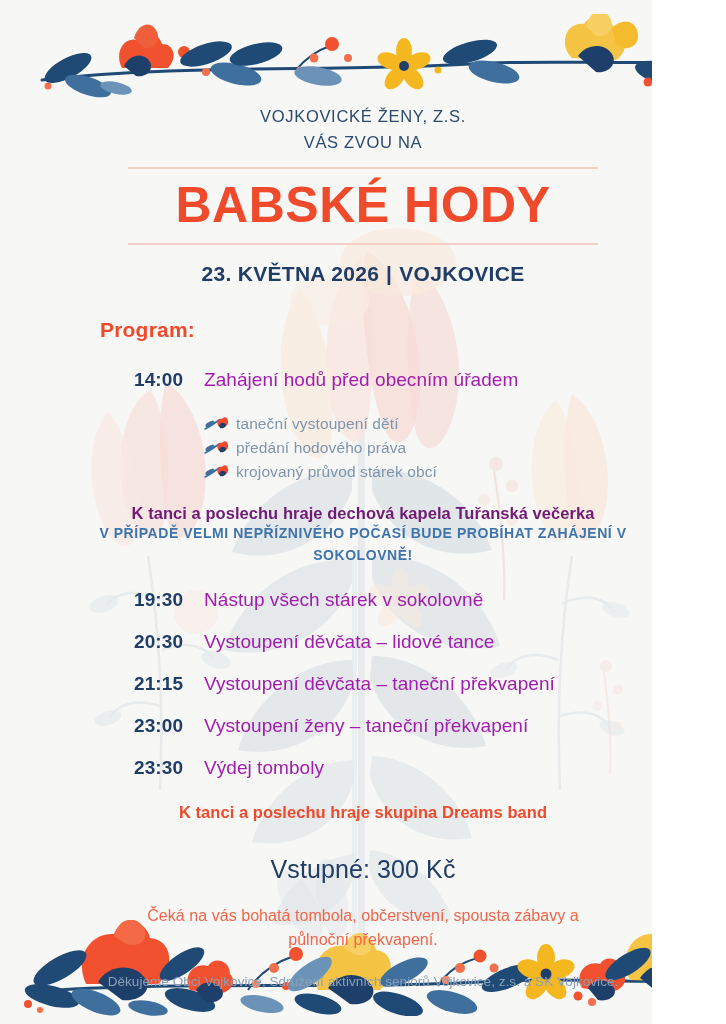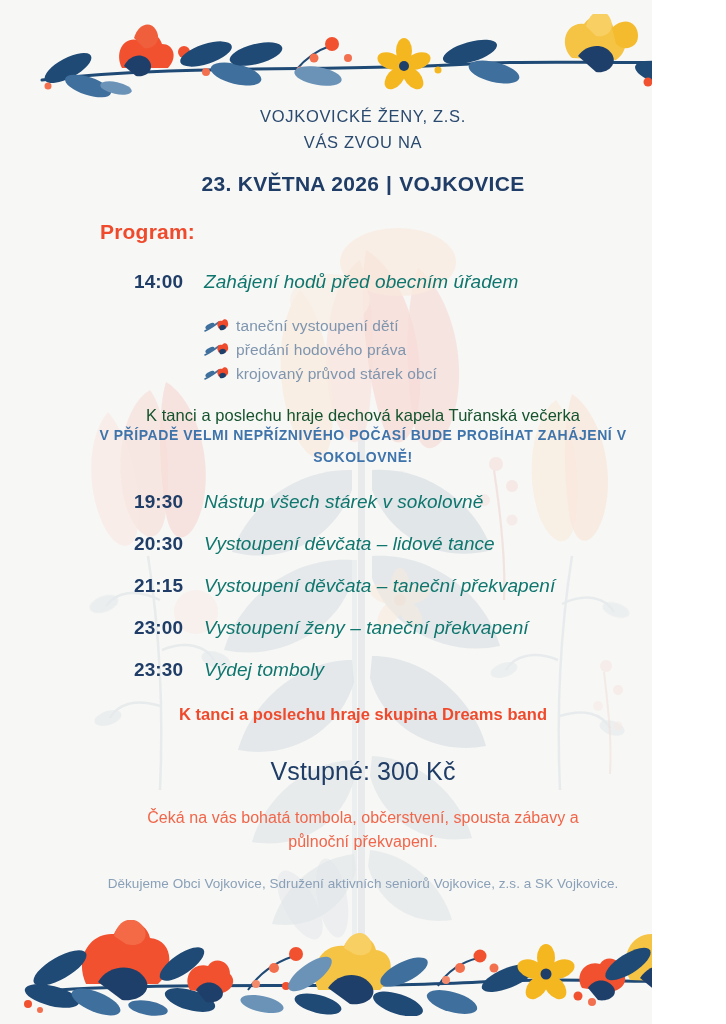--- a/index.html
+++ b/index.html
@@ -78,21 +78,21 @@
   #date-line {
     margin-top: 17px;
     font-size: 21px;
     font-weight: 700;
     letter-spacing: 0.3px;
     color: #1f3d66;
   }
   #date-line .sep { padding: 0 7px; font-weight: 700; }
 
   #program-heading {
-    margin-top: 24px;
+    margin-top: 32px;
     text-align: left;
     padding-left: 100px;
     font-size: 21px;
     font-weight: 700;
     color: #ef4a2c;
     letter-spacing: 0.2px;
   }
 
   
   .sched-row {
@@ -106,23 +106,22 @@
     font-weight: 700;
     color: #1f3d66;
     width: 70px;
     flex: 0 0 70px;
     text-align: left;
     letter-spacing: 0.1px;
   }
   .sched-desc {
     font-size: 19px;
     font-weight: 400;
-    color: #0f766e;
+    color: #a21caf;
     letter-spacing: 0.05px;
-    font-style: italic;
   }
 
   #row-1400 { margin-top: 27px; }
 
   
   #sub-bullets {
     margin-top: 22px;
     padding-left: 204px;
     text-align: left;
   }
@@ -145,22 +144,22 @@
     color: #7f95ae;
     font-weight: 400;
     letter-spacing: 0.1px;
     line-height: 1.42;
   }
 
   
   .band-red {
     margin-top: 21px;
     font-size: 16.5px;
-    font-weight: 400;
-    color: #14532d;
+    font-weight: 700;
+    color: #701a75;
     letter-spacing: 0.05px;
   }
 
   
   #weather-note {
     font-size: 14px;
     font-weight: 700;
     color: #3e74ab;
     letter-spacing: 0.55px;
     line-height: 1.55;
@@ -452,20 +451,25 @@
       <circle cx="40" cy="90" r="3" fill="#f3704f"></circle>
       <ellipse cx="148" cy="88" rx="20" ry="7" fill="#3f6f9c" transform="rotate(10 148 88)"></ellipse>
     </g>
   </svg>
 
   <div id="content">
 
     <div class="invite-line">VOJKOVICKÉ ŽENY, Z.S.</div>
     <div class="invite-line">VÁS ZVOU NA</div>
 
+    <div id="title-block">
+      <div class="title-rule"></div>
+      <div id="main-title">BABSKÉ HODY</div>
+      <div class="title-rule"></div>
+    </div>
 
     <div id="date-line">
       <span>23. KVĚTNA 2026</span><span class="sep">|</span><span>VOJKOVICE</span>
     </div>
 
     <div id="program-heading">Program:</div>
 
     <div class="sched-row" id="row-1400">
       <div class="sched-time">14:00</div>
       <div class="sched-desc">Zahájení hodů před obecním úřadem</div>

